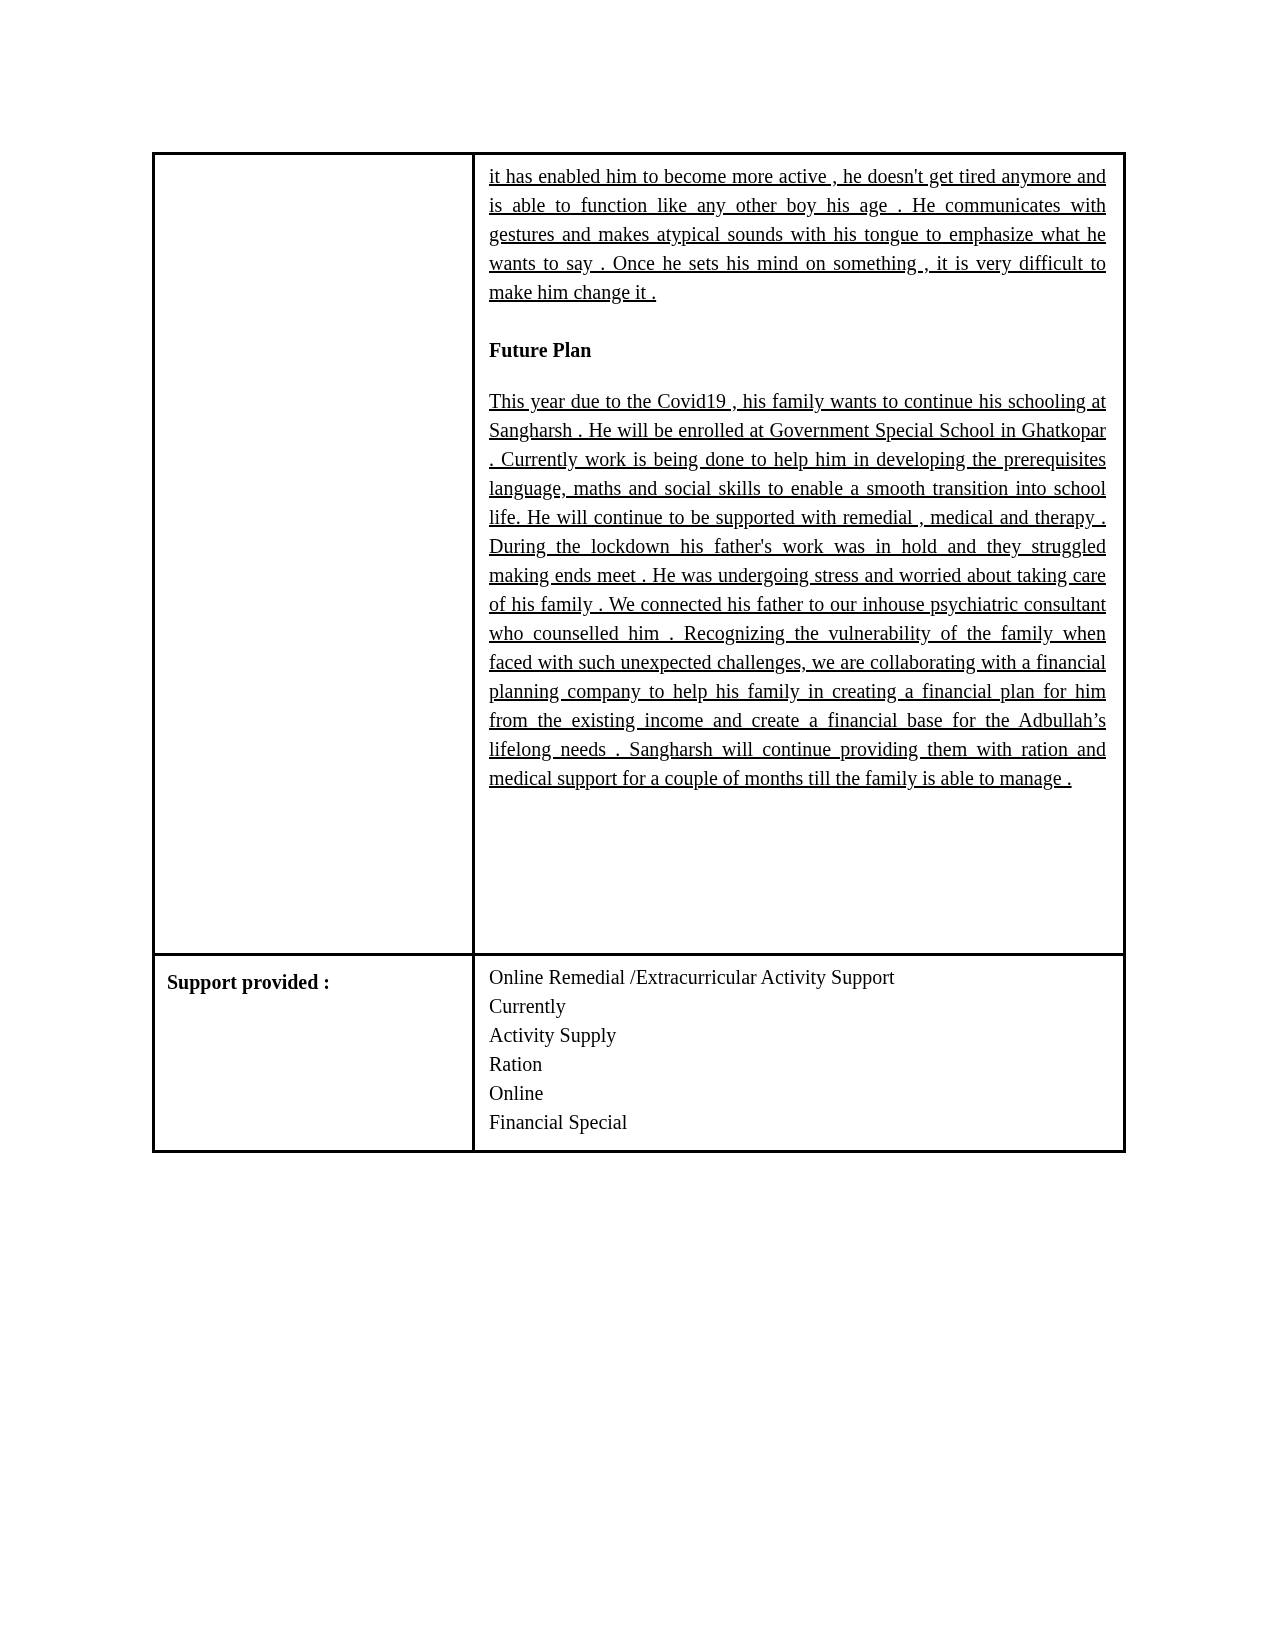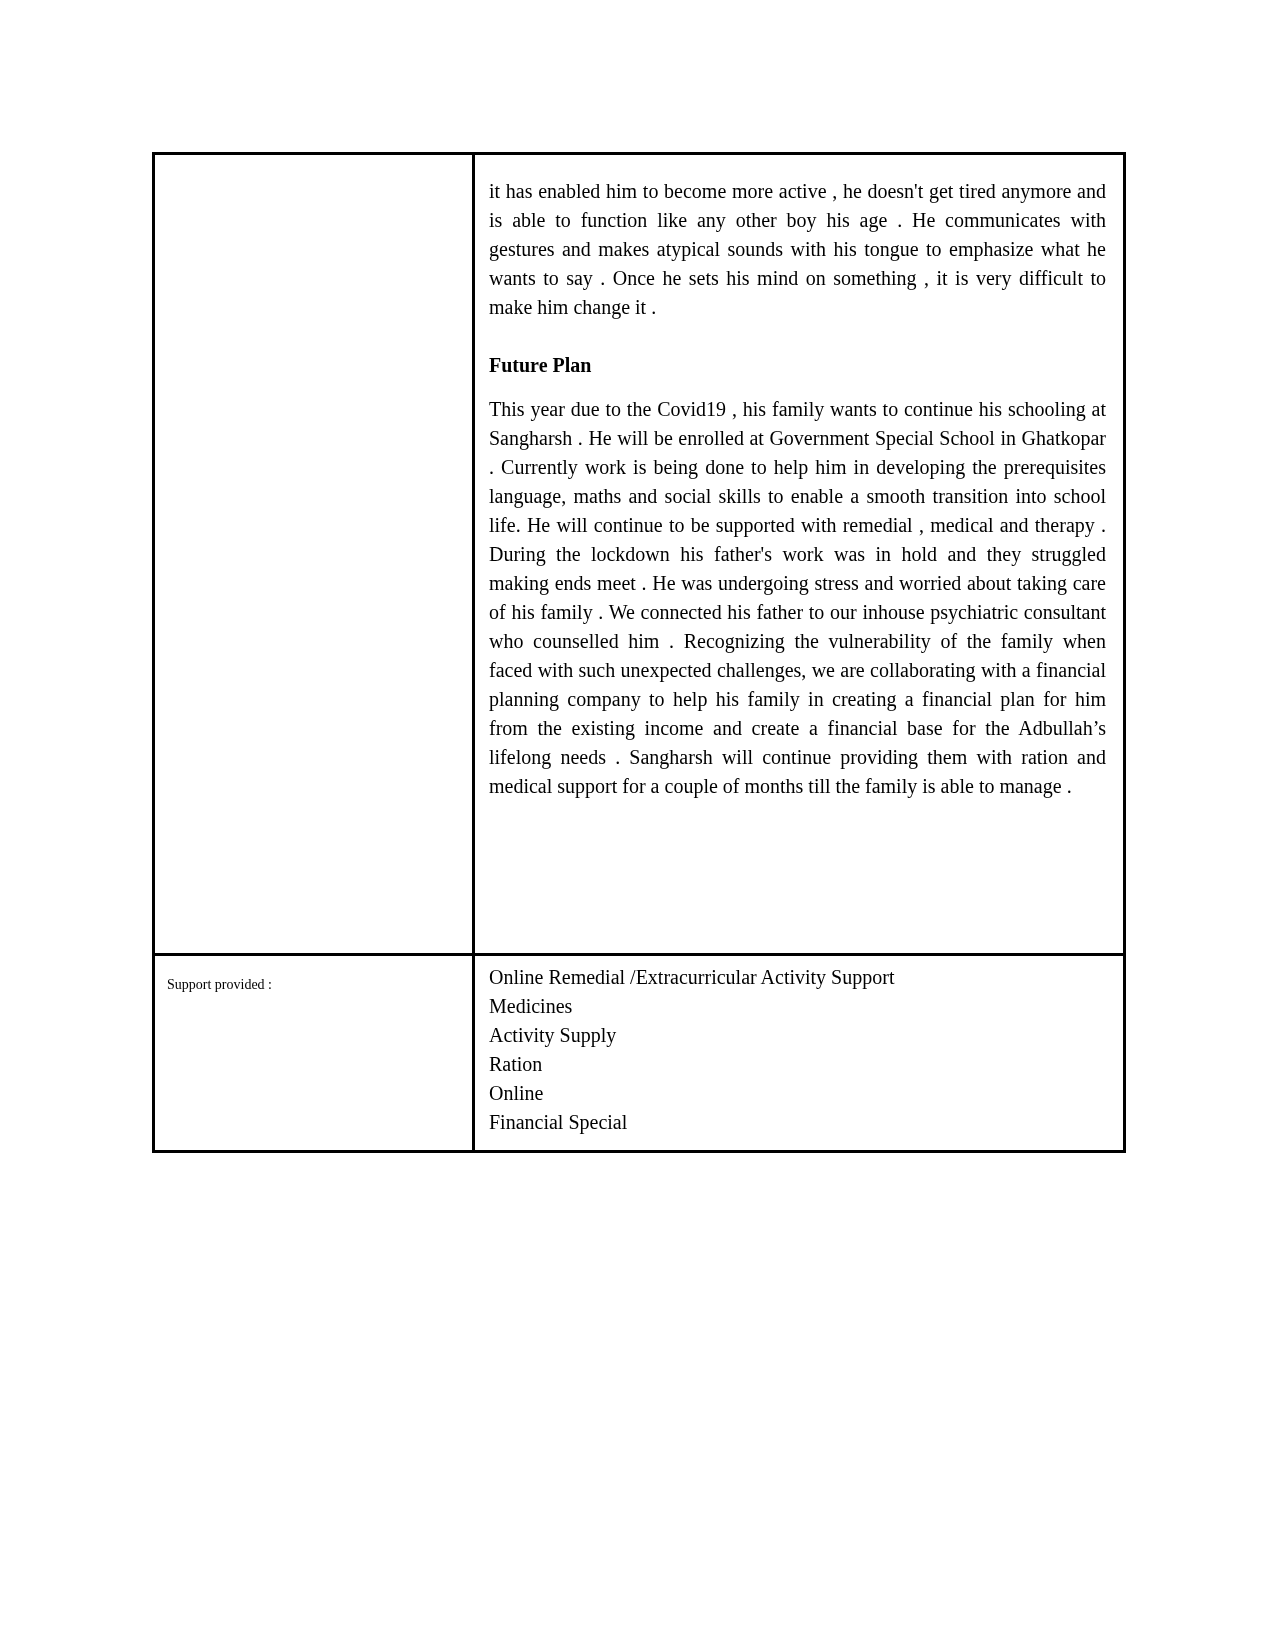--- a/index.html
+++ b/index.html
@@ -35,32 +35,33 @@
     width: 320px;
     padding: 12px 10px 10px 12px;
   }
   td.cell-content {
     width: 651px;
     padding: 7px 17px 10px 14px;
   }
   .row-main td { height: 801px; }
   .row-support td { height: 197px; }
   .para {
-    margin: 15px 0 29px 0;
+    margin: 0 0 29px 0;
     text-align: justify;
+    text-decoration: underline;
   }
   .para.last { margin-bottom: 0; }
   .heading {
-    margin: 0 0 14px 0;
+    margin: 0 0 22px 0;
     font-weight: bold;
     text-align: left;
   }
   .bold-label {
-    font-weight: normal;
-    font-size: 14px;
+    font-weight: bold;
+    font-size: 20px;
     line-height: 29px;
   }
   .support-line {
     text-align: left;
   }
 </style>
 </head>
 <body>
 
 <div class="page">
@@ -73,21 +74,21 @@
         <p class="heading">Future Plan</p>
         <p class="para last">This year due to the Covid19 , his family wants to continue his schooling at Sangharsh . He will be enrolled at Government Special School in Ghatkopar . Currently work is being done to help him in developing the prerequisites language, maths and social skills to enable a smooth transition into school life. He will continue to be supported with remedial , medical and therapy . During the lockdown his father's work was in hold and they struggled making ends meet . He was undergoing stress and worried about taking care of his family . We connected his father to our inhouse psychiatric consultant who counselled him .   Recognizing the vulnerability of the family when faced with such unexpected challenges, we are collaborating with a financial planning company to help his family in creating a financial plan for him  from the existing income and create a financial base for the Adbullah’s   lifelong needs . Sangharsh will continue providing them with ration and medical support for a couple of months till the family is able to manage  .</p>
       </td>
     </tr>
     <tr class="row-support">
       <td class="cell-label">
         <span class="bold-label">Support provided :</span>
       </td>
       <td class="cell-content">
         <div class="support-line">Online Remedial /Extracurricular Activity Support</div>
-        <div class="support-line">Medicines</div>
+        <div class="support-line">Currently</div>
         <div class="support-line">Activity Supply</div>
         <div class="support-line">Ration</div>
         <div class="support-line">Online</div>
         <div class="support-line">Financial Special</div>
       </td>
     </tr>
   </tbody>
     </table>
 </div>
 

